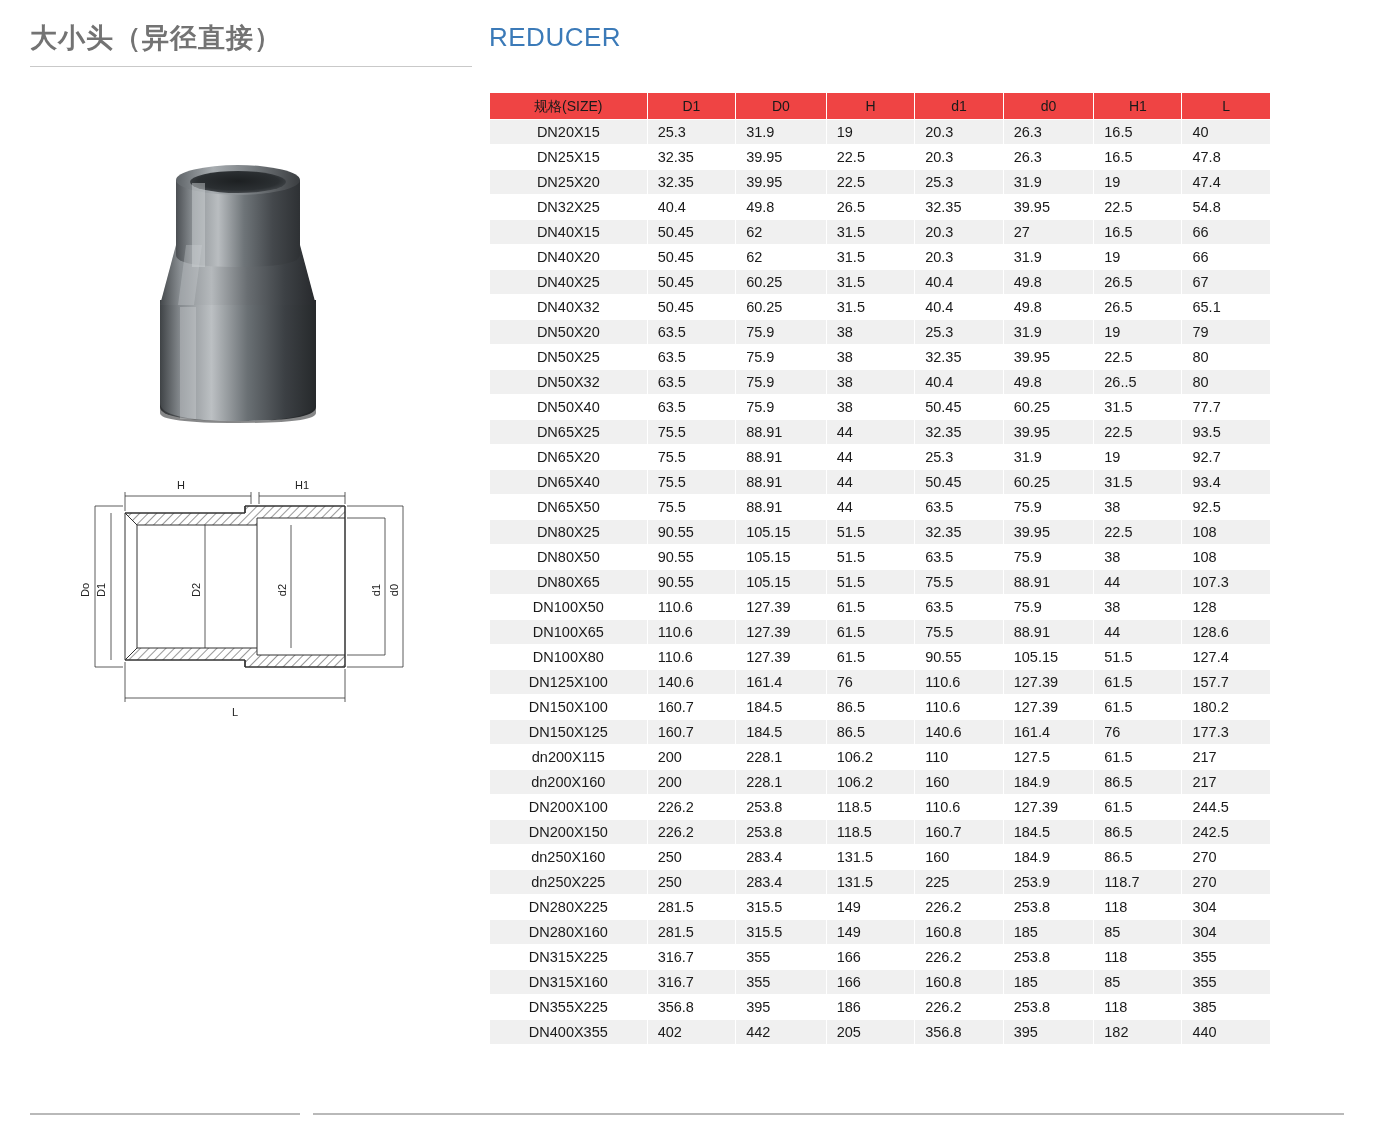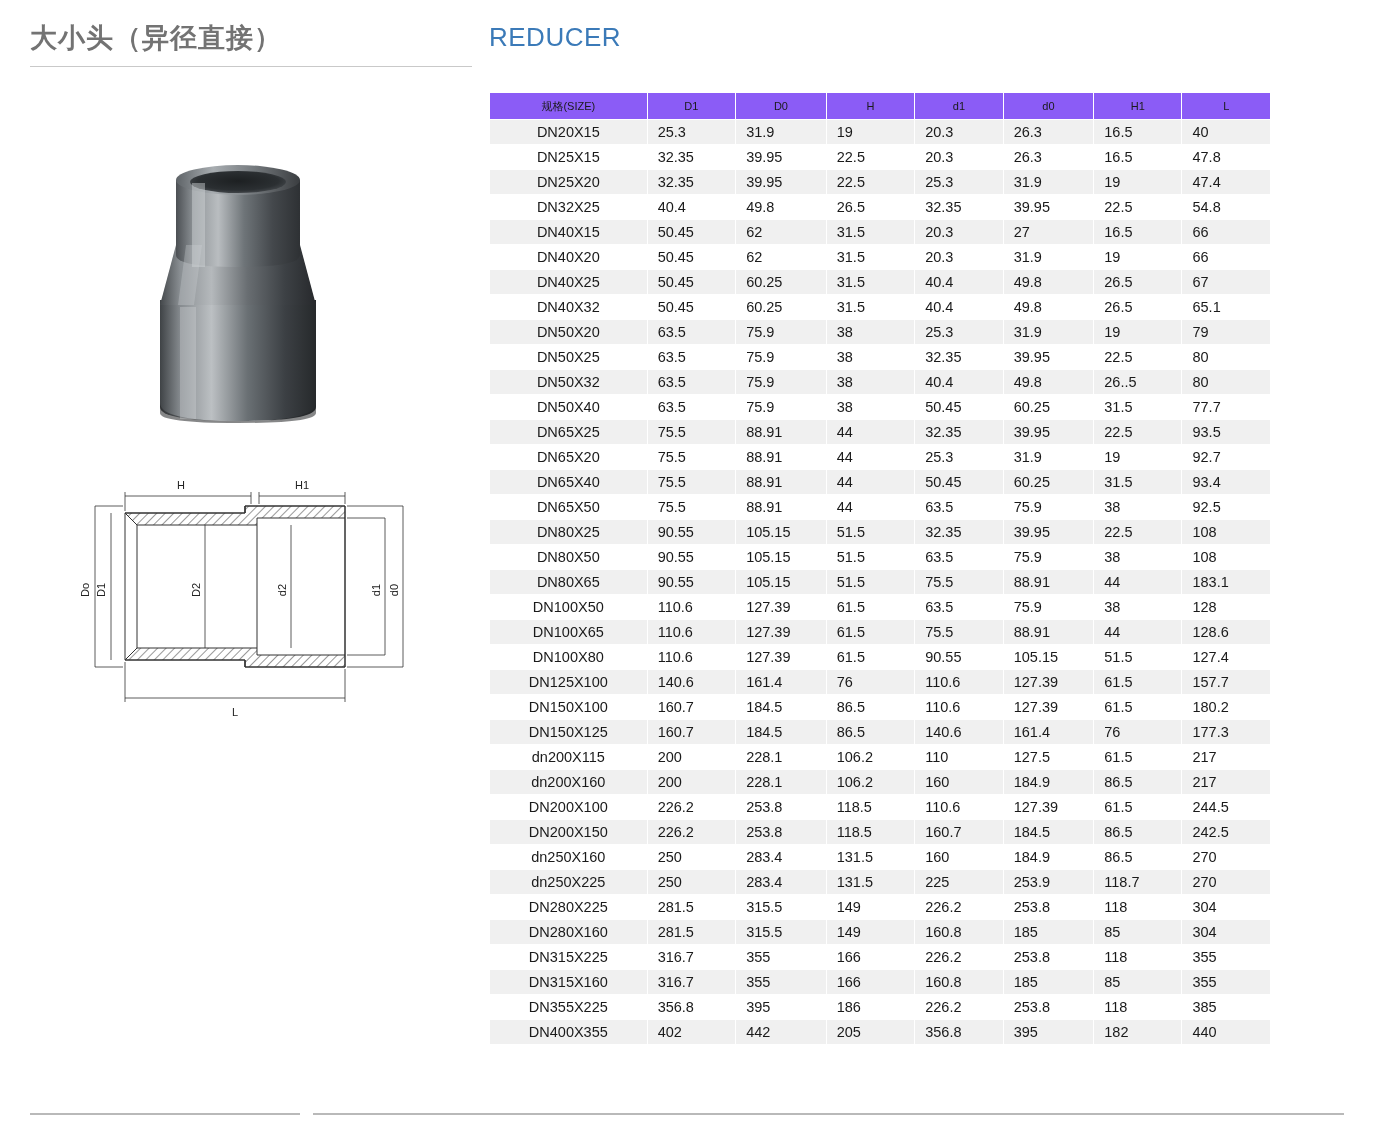--- a/index.html
+++ b/index.html
@@ -85,22 +85,22 @@
   table.spec td {
     border: 1px solid #ffffff;
     padding: 2px 6px;
     height: 20px;
     text-align: center;
     font-weight: normal;
     color: #1a1a1a;
     line-height: 1.3;
   }
   table.spec thead th {
-    background: #8b5cf6;
-    font-size: 11px;
+    background: #ef4444;
+    font-size: 14px;
     height: 22px;
   }
   table.spec tbody tr:nth-child(odd) td {
     background: #f0f0f0;
   }
   table.spec tbody tr:nth-child(even) td {
     background: #ffffff;
   }
   table.spec td.size,
   table.spec th.size {
@@ -468,21 +468,21 @@
           <td class="val">108</td>
         </tr>
         <tr>
           <td class="size">DN80X65</td>
           <td class="val">90.55</td>
           <td class="val">105.15</td>
           <td class="val">51.5</td>
           <td class="val">75.5</td>
           <td class="val">88.91</td>
           <td class="val">44</td>
-          <td class="val">183.1</td>
+          <td class="val">107.3</td>
         </tr>
         <tr>
           <td class="size">DN100X50</td>
           <td class="val">110.6</td>
           <td class="val">127.39</td>
           <td class="val">61.5</td>
           <td class="val">63.5</td>
           <td class="val">75.9</td>
           <td class="val">38</td>
           <td class="val">128</td>

